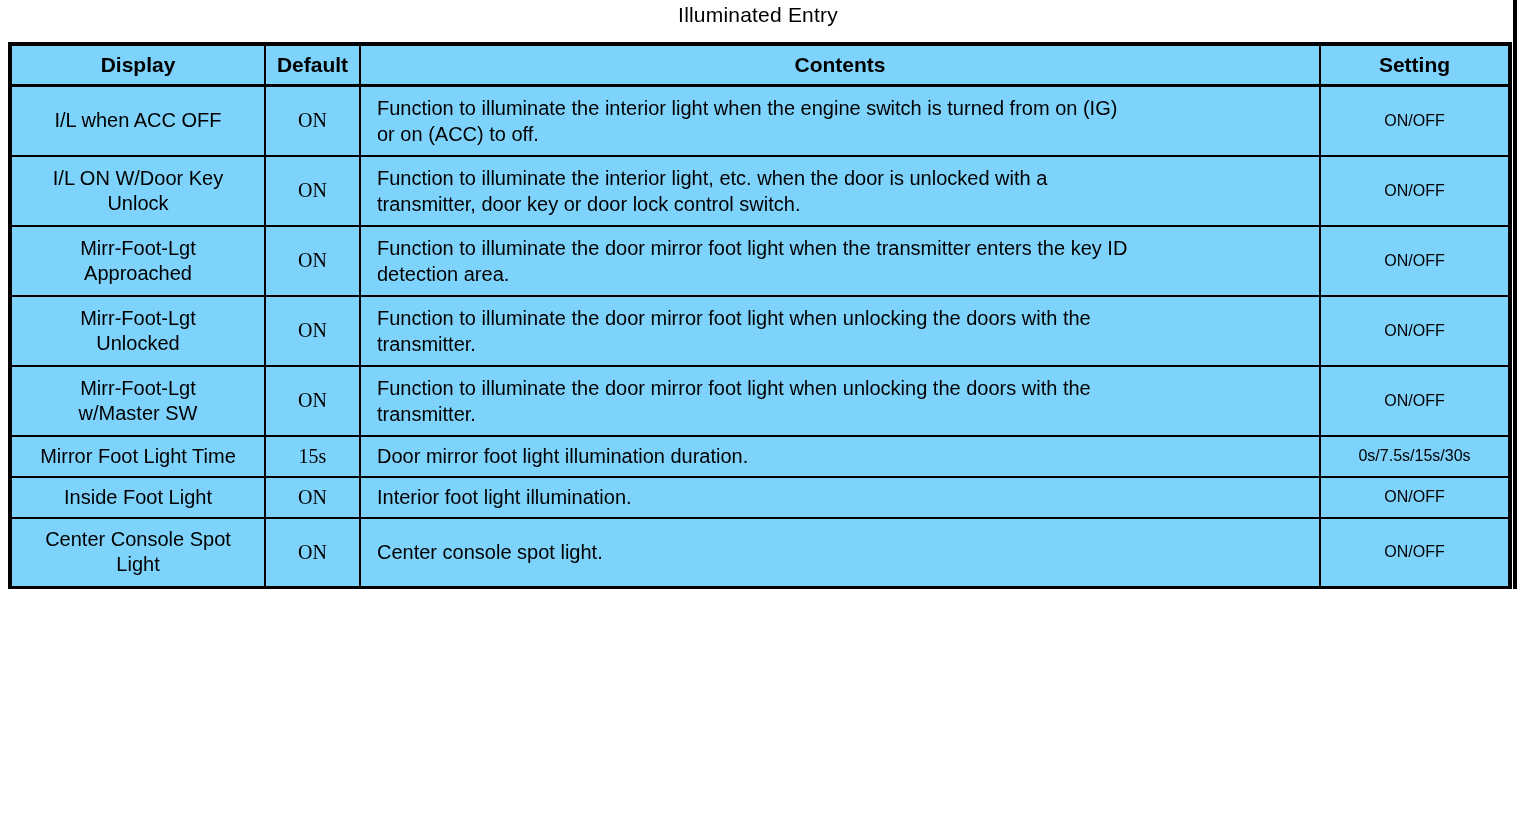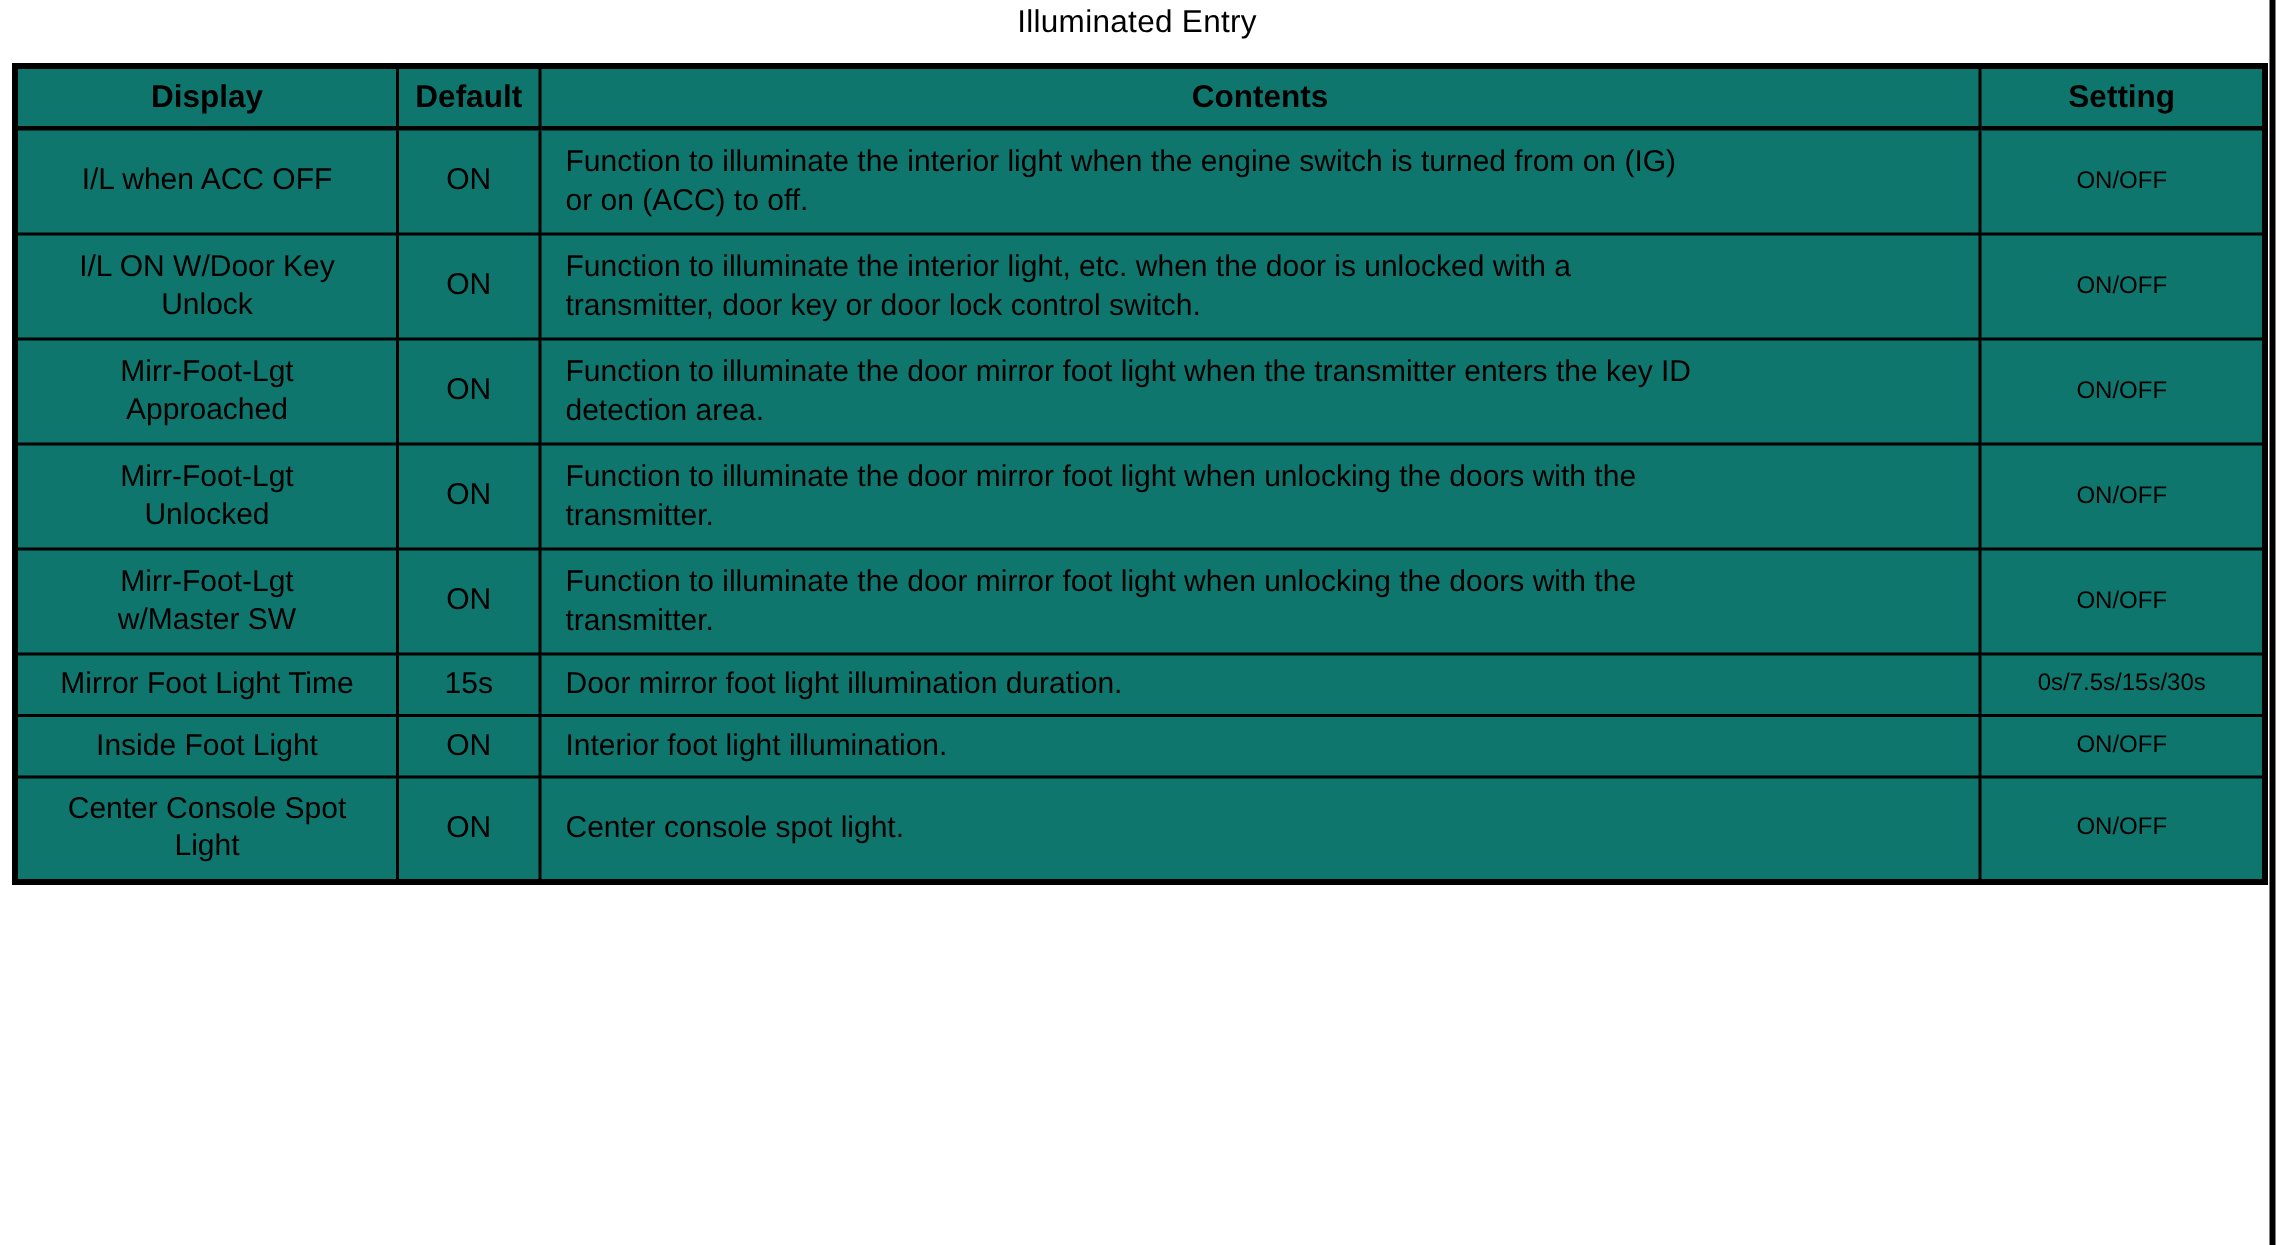--- a/index.html
+++ b/index.html
@@ -5,42 +5,42 @@
   html, body {
     margin: 0;
     padding: 0;
     background: #ffffff;
     font-family: "Liberation Sans", "DejaVu Sans", sans-serif;
     color: #000000;
   }
   .page {
     position: relative;
     width: 1520px;
-    height: 830px;
+    height: 589px;
     background: #ffffff;
     overflow: hidden;
   }
   .title {
     position: absolute;
     top: 3px;
     left: 8px;
     width: 1500px;
     text-align: center;
     font-size: 21px;
     letter-spacing: 0.2px;
   }
   table.settings-table {
     position: absolute;
     top: 42px;
     left: 8px;
     width: 1500px;
     border-collapse: collapse;
     table-layout: fixed;
     border: 4px solid #000000;
-    background: #0f766e;
+    background: #7dd3fc;
   }
   table.settings-table th,
   table.settings-table td {
     border: 2px solid #000000;
     vertical-align: middle;
     overflow: hidden;
   }
   table.settings-table thead th {
     border-bottom: 3px solid #000000;
     font-size: 21px;
@@ -55,20 +55,21 @@
     text-align: center;
     font-size: 20px;
     line-height: 25px;
     white-space: pre-line;
     padding: 0 2px;
   }
   td.cell-default {
     text-align: center;
     font-size: 20px;
     padding: 0 2px;
+    font-family: Liberation Serif, serif;
   }
   td.cell-contents {
     text-align: left;
     font-size: 20px;
     line-height: 26px;
     white-space: pre-line;
     padding: 2px 16px;
   }
   td.cell-setting {
     text-align: center;

